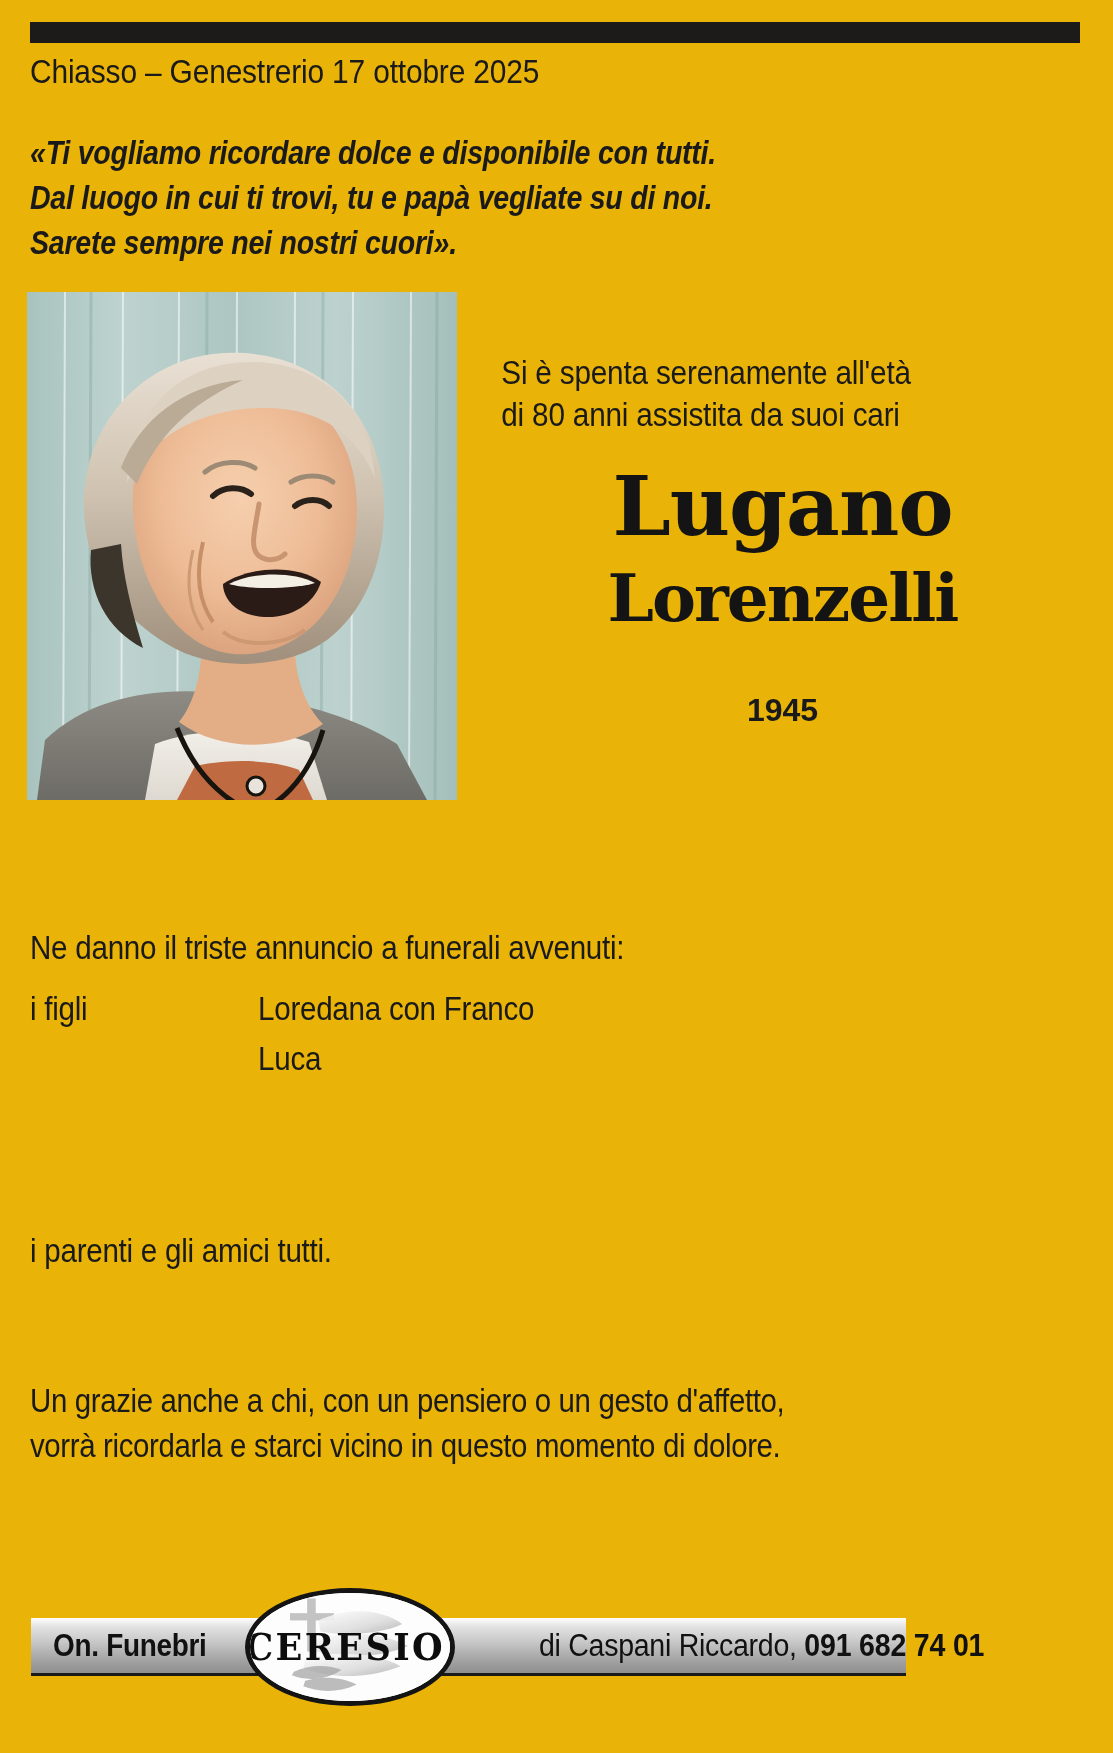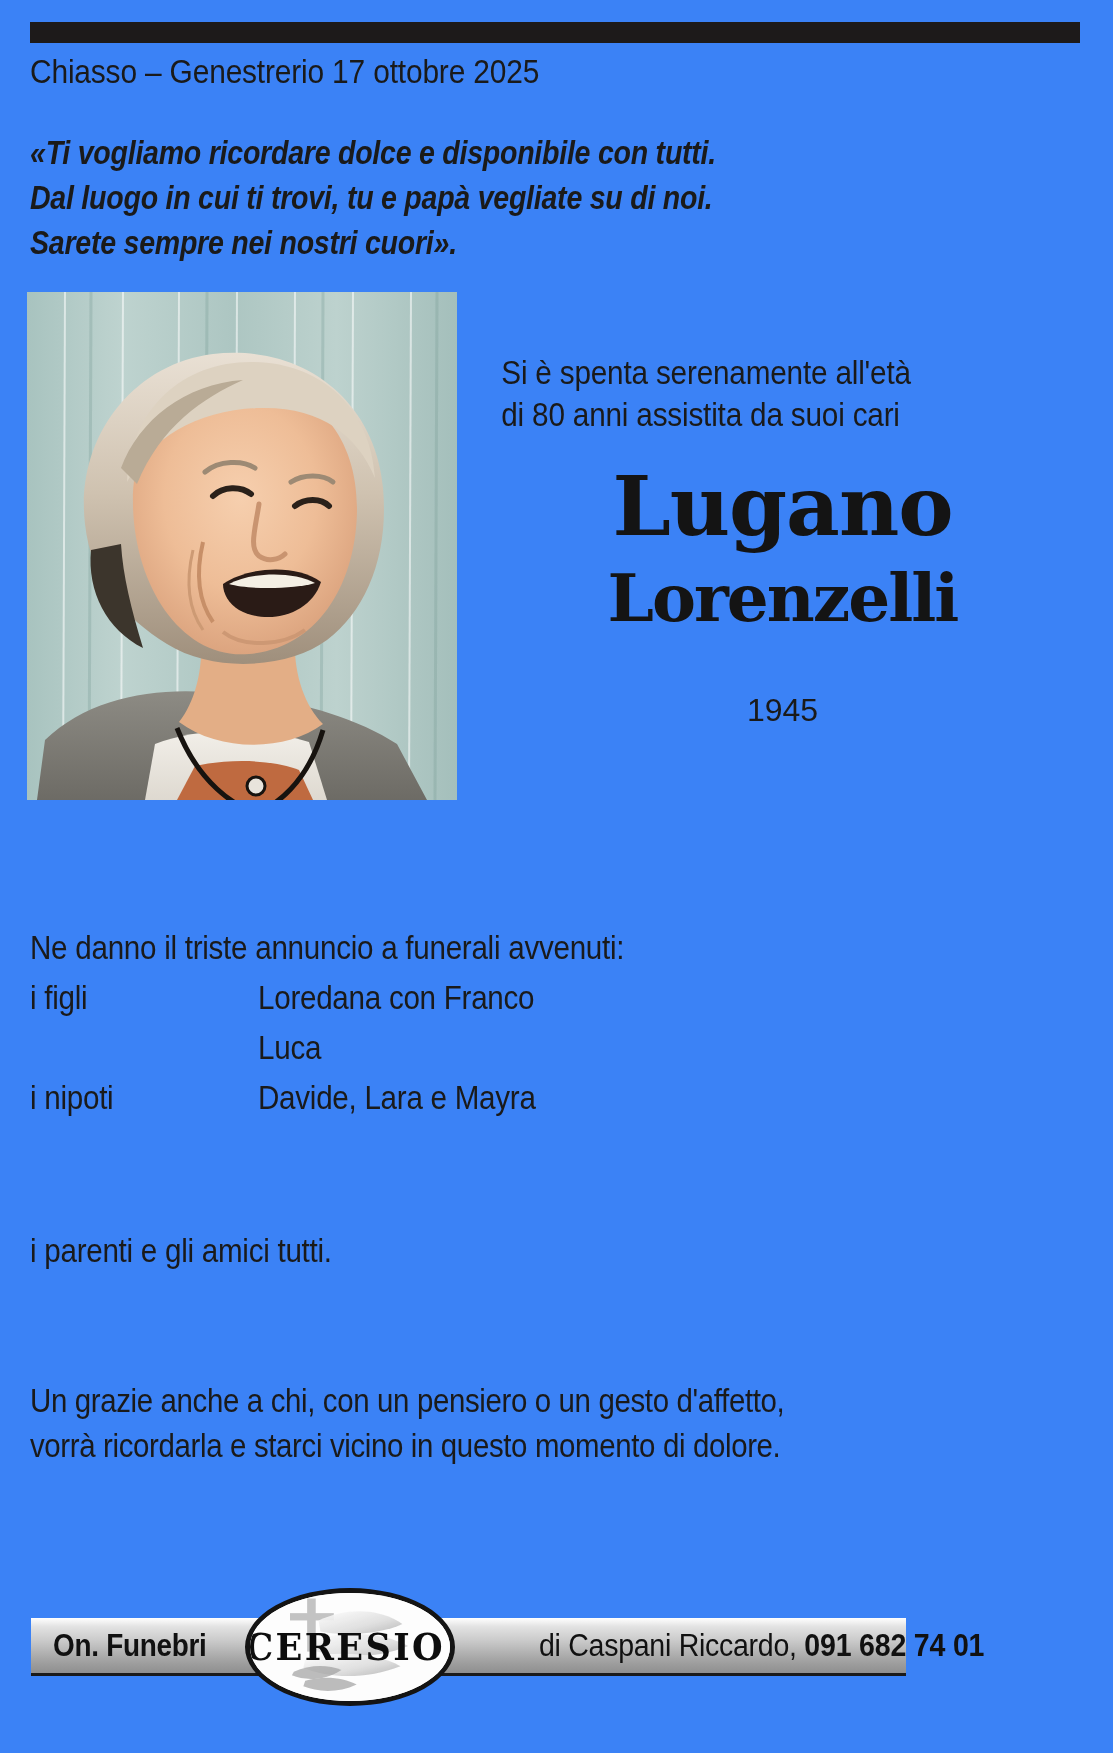--- a/index.html
+++ b/index.html
@@ -12,21 +12,21 @@
     height: 1753px;
     position: relative;
     font-family: "Liberation Sans", sans-serif;
     color: #1a1a1a;
     overflow: hidden;
   }
 
   .page {
     position: absolute;
     inset: 0;
-    background: #3b82f6;
+    background: #eab308;
   }
 
   
   .top-rule {
     position: absolute;
     left: 30px;
     top: 22px;
     width: 1050px;
     height: 21px;
     background: #1d1a1a;
@@ -114,20 +114,21 @@
 
   .birth-year {
     position: absolute;
     left: 470px;
     top: 692px;
     width: 625px;
     text-align: center;
     font-size: 32px;
     letter-spacing: 0px;
     color: #1a1a1a;
+    font-weight: bold;
   }
 
   
   .announce-intro {
     position: absolute;
     left: 30px;
     top: 928px;
     font-size: 34px;
     letter-spacing: -0.3px;
     transform: scaleX(0.87);
@@ -137,21 +138,21 @@
   }
 
   .family-list {
     position: absolute;
     left: 30px;
     top: 978px;
     width: 1040px;
   }
   .family-row {
     display: flex;
-    align-items: flex-start;
+    align-items: flex-end;
     height: 50px;
   }
   .fam-rel {
     width: 228px;
     flex: 0 0 228px;
     font-size: 34px;
     letter-spacing: -0.3px;
     transform: scaleX(0.87);
     transform-origin: left center;
     white-space: nowrap;
@@ -394,24 +395,20 @@
 
   <div class="family-list">
     <div class="family-row">
       <span class="fam-rel">i figli</span>
       <span class="fam-names">Loredana con Franco</span>
     </div>
     <div class="family-row">
       <span class="fam-rel"></span>
       <span class="fam-names">Luca</span>
     </div>
-    <div class="family-row">
-      <span class="fam-rel">i nipoti</span>
-      <span class="fam-names">Davide, Lara e Mayra</span>
-    </div>
   </div>
 
   <div class="relatives-line">i parenti e gli amici tutti.</div>
 
   <div class="thanks">
     <p>
       <span class="tline">Un grazie anche a chi, con un pensiero o un gesto d'affetto,</span>
       <span class="tline">vorrà ricordarla e starci vicino in questo momento di dolore.</span>
     </p>
   </div>

